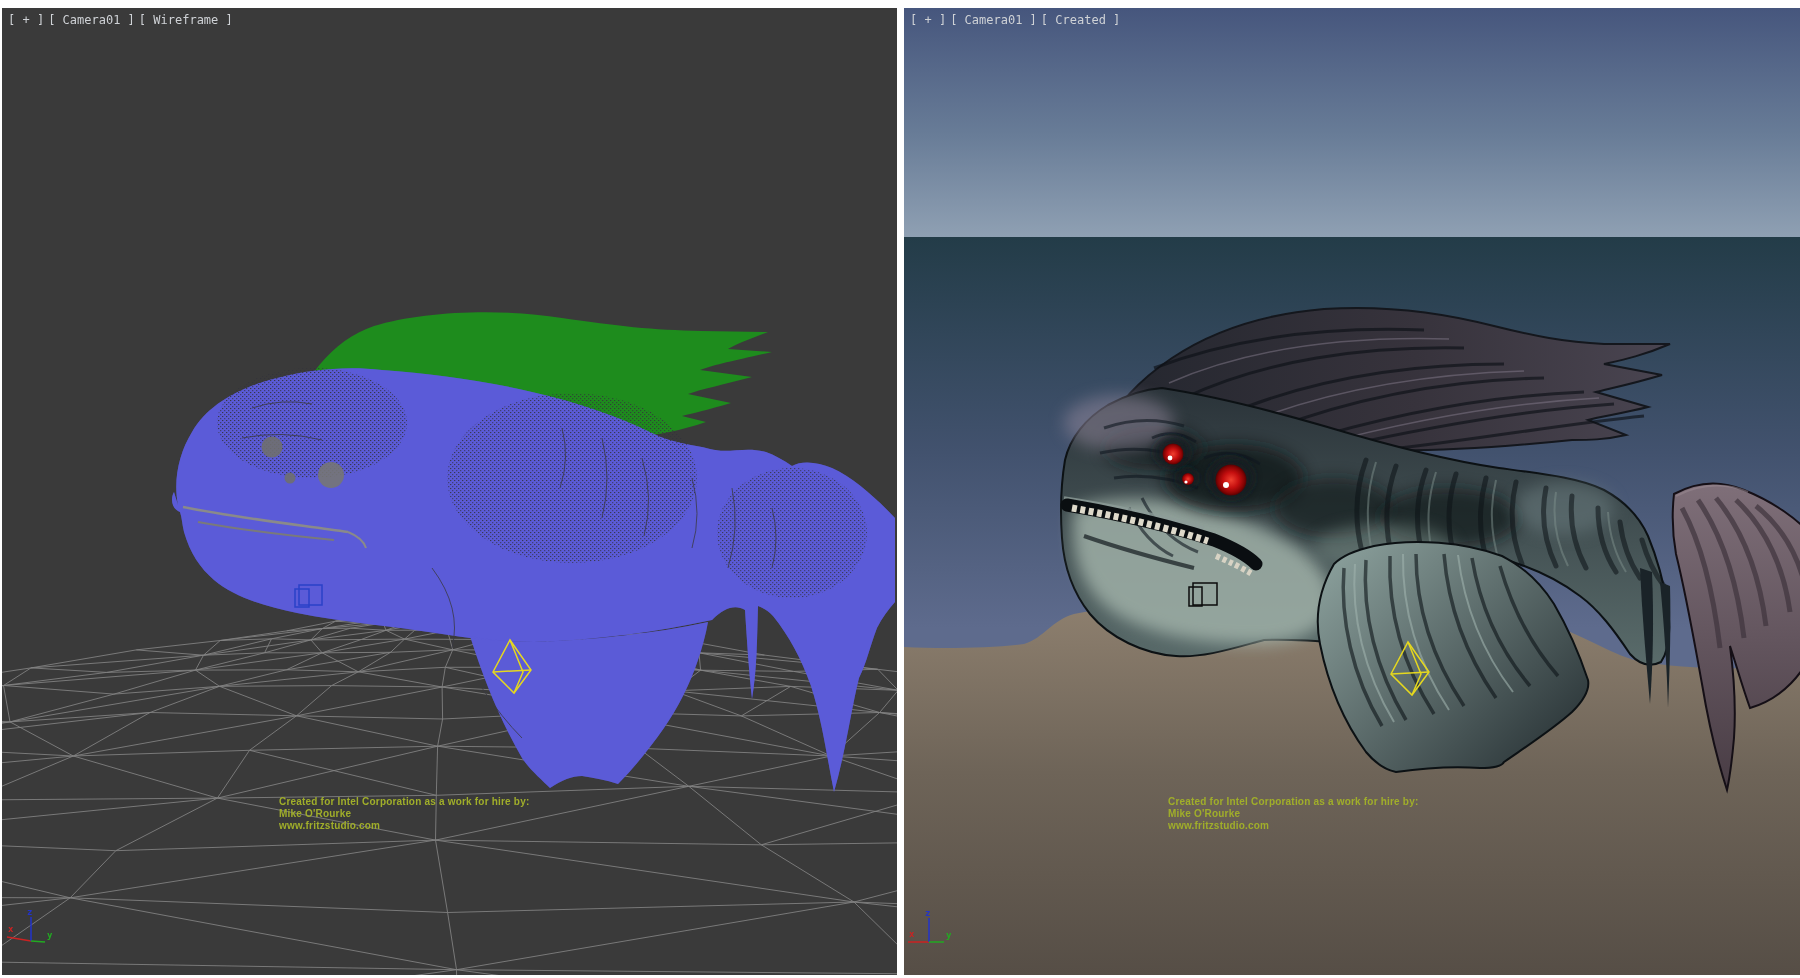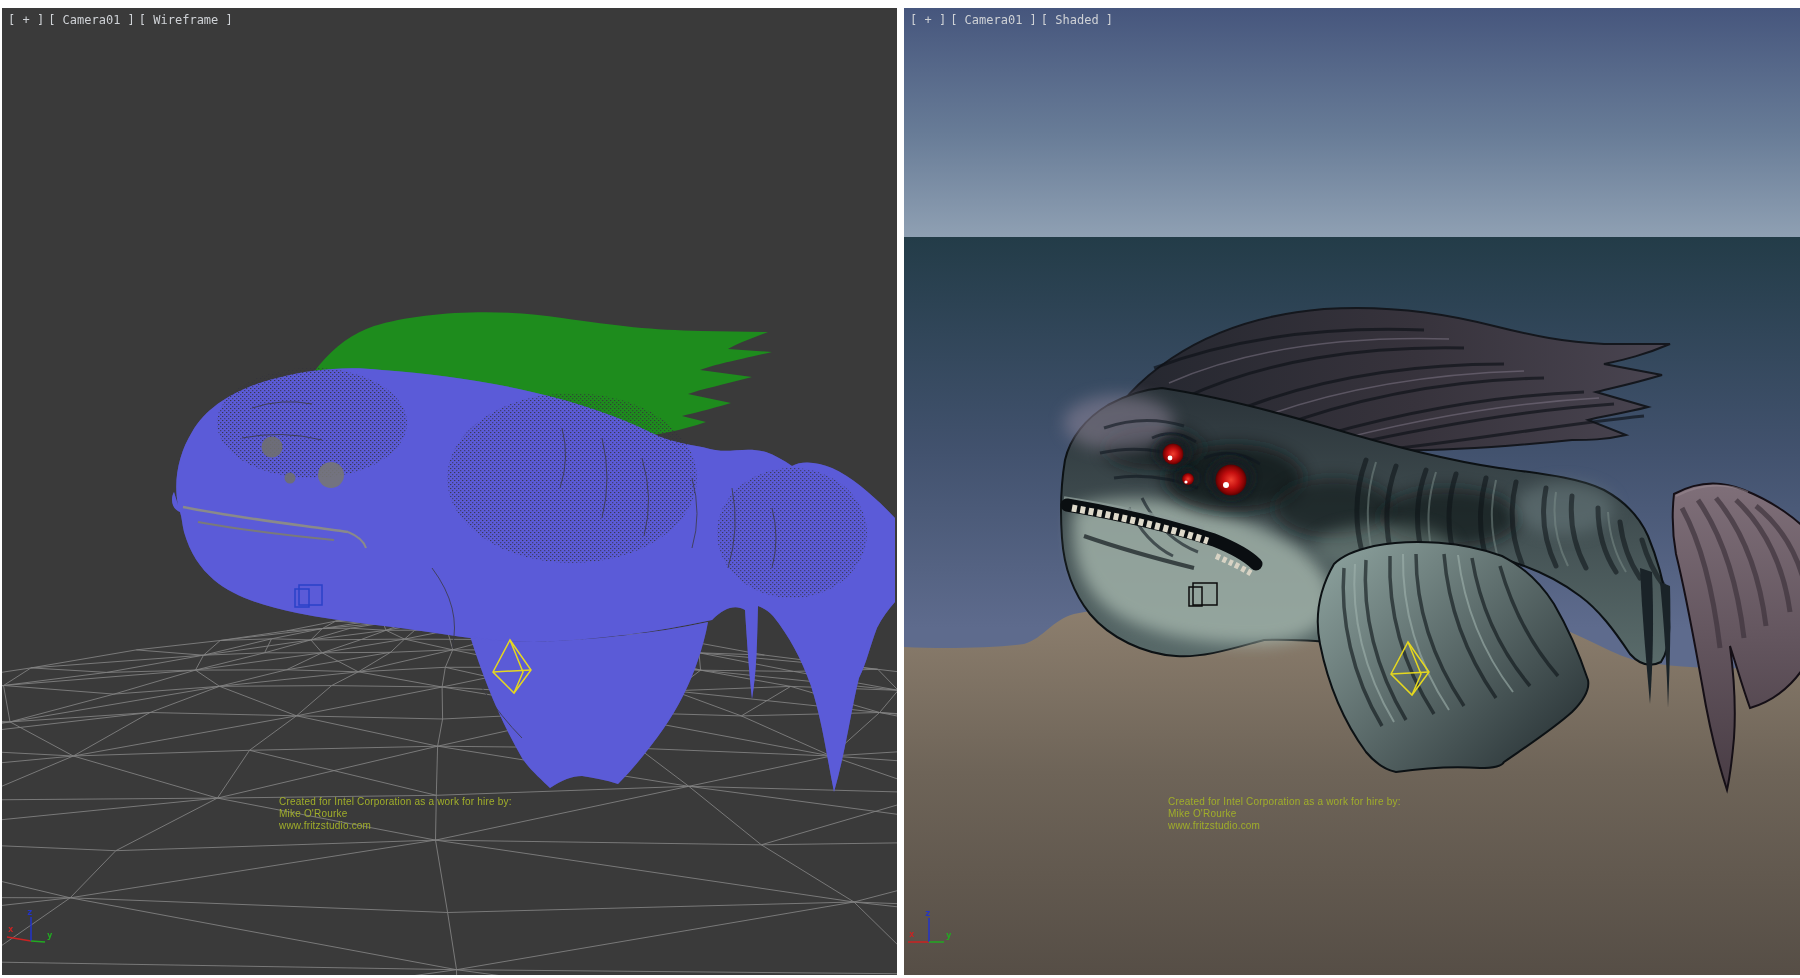--- a/index.html
+++ b/index.html
@@ -7,21 +7,21 @@
           font-family:"Liberation Sans",sans-serif;}
   .viewport{position:absolute;top:8px;height:967px;overflow:hidden;}
   #vp-left{left:2px;width:895px;background:#3a3a3a;}
   #vp-right{left:904px;width:896px;background:#46567d;}
   .vp-label{position:absolute;left:6px;top:5px;display:flex;gap:4px;
             font-family:"DejaVu Sans Mono",monospace;font-size:12px;color:#cfd2d6;
             letter-spacing:0px;z-index:30;user-select:none;}
   .vp-label span{cursor:pointer;}
   .scene-svg{position:absolute;left:0;top:0;}
   .credit{position:absolute;z-index:20;font-family:"Liberation Sans",sans-serif;
-          font-size:10px;font-weight:normal;line-height:12px;color:#a0ae2a;
+          font-size:10px;font-weight:bold;line-height:12px;color:#a0ae2a;
           letter-spacing:0.2px;white-space:nowrap;}
   #vp-left .credit{left:277px;top:788px;}
   #vp-right .credit{left:264px;top:788px;}
   .tripod{position:absolute;bottom:20px;z-index:25;}
   #vp-left .tripod{left:2px;}
   #vp-right .tripod{left:0px;}
   .tripod text{font-family:"DejaVu Sans Mono",monospace;font-size:9px;font-weight:bold;}
 </style>
 </head>
 <body>
@@ -137,21 +137,21 @@
       <text x="23" y="10" fill="#2233cc">z</text>
       <text x="43" y="33" fill="#22aa22">y</text>
     </svg>
   </div>
 
   <div class="viewport" id="vp-right">
 
     <div class="vp-label">
       <span>[ + ]</span>
       <span>[ Camera01 ]</span>
-      <span>[ Shaded ]</span>
+      <span>[ Created ]</span>
     </div>
 
     <svg class="scene-svg" width="896" height="967" viewBox="0 0 896 967">
       <defs>
         <linearGradient id="skyG" x1="0" y1="0" x2="0" y2="229" gradientUnits="userSpaceOnUse">
           <stop offset="0" stop-color="#46567d"></stop>
             <stop offset="0.55" stop-color="#687c97"></stop>
           <stop offset="1" stop-color="#8fa0b3"></stop>
         </linearGradient>
         <linearGradient id="seaG" x1="0" y1="229" x2="0" y2="620" gradientUnits="userSpaceOnUse">

